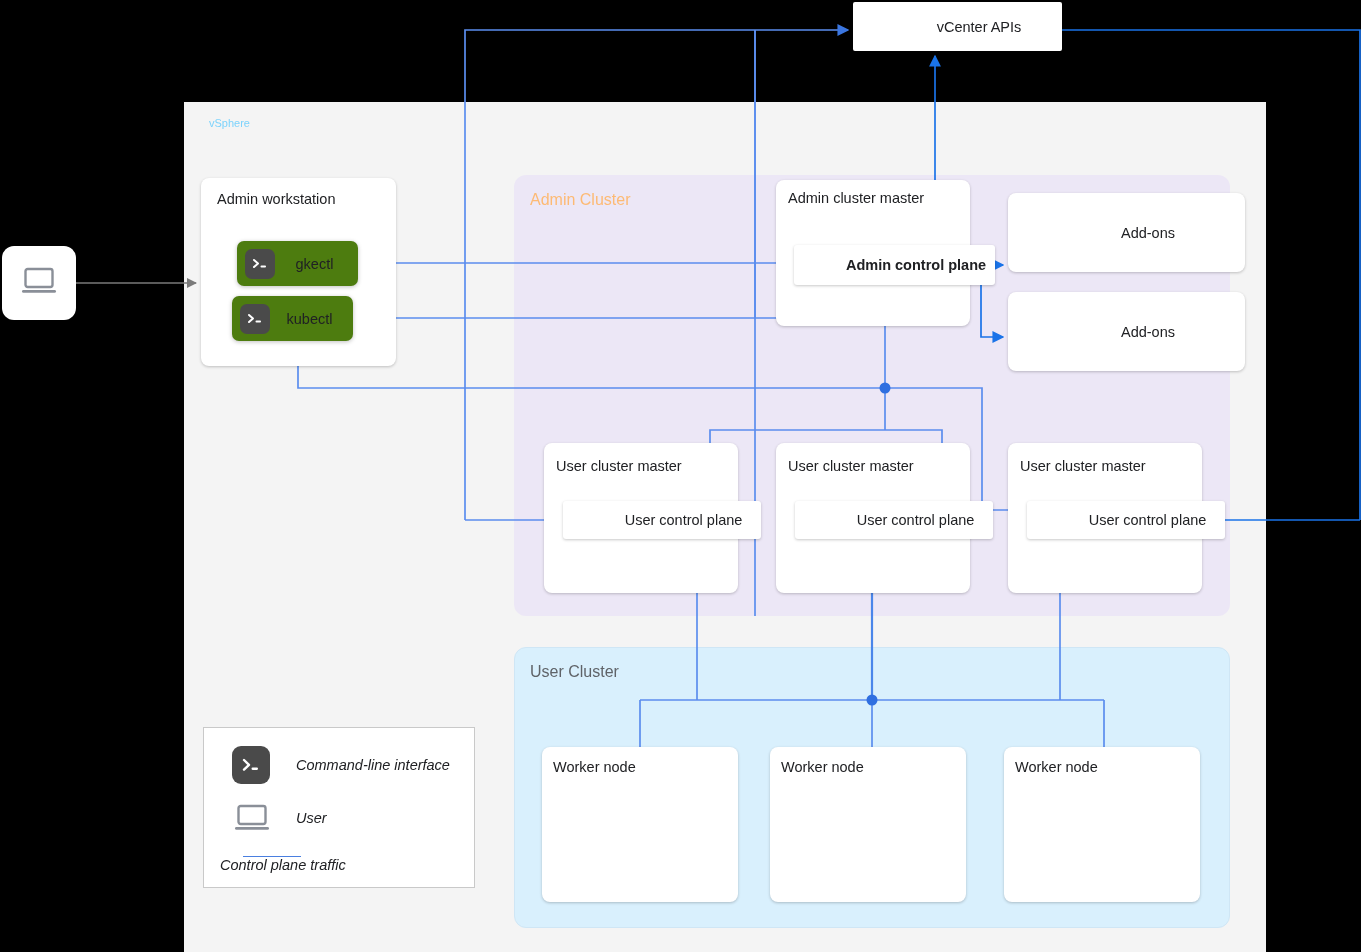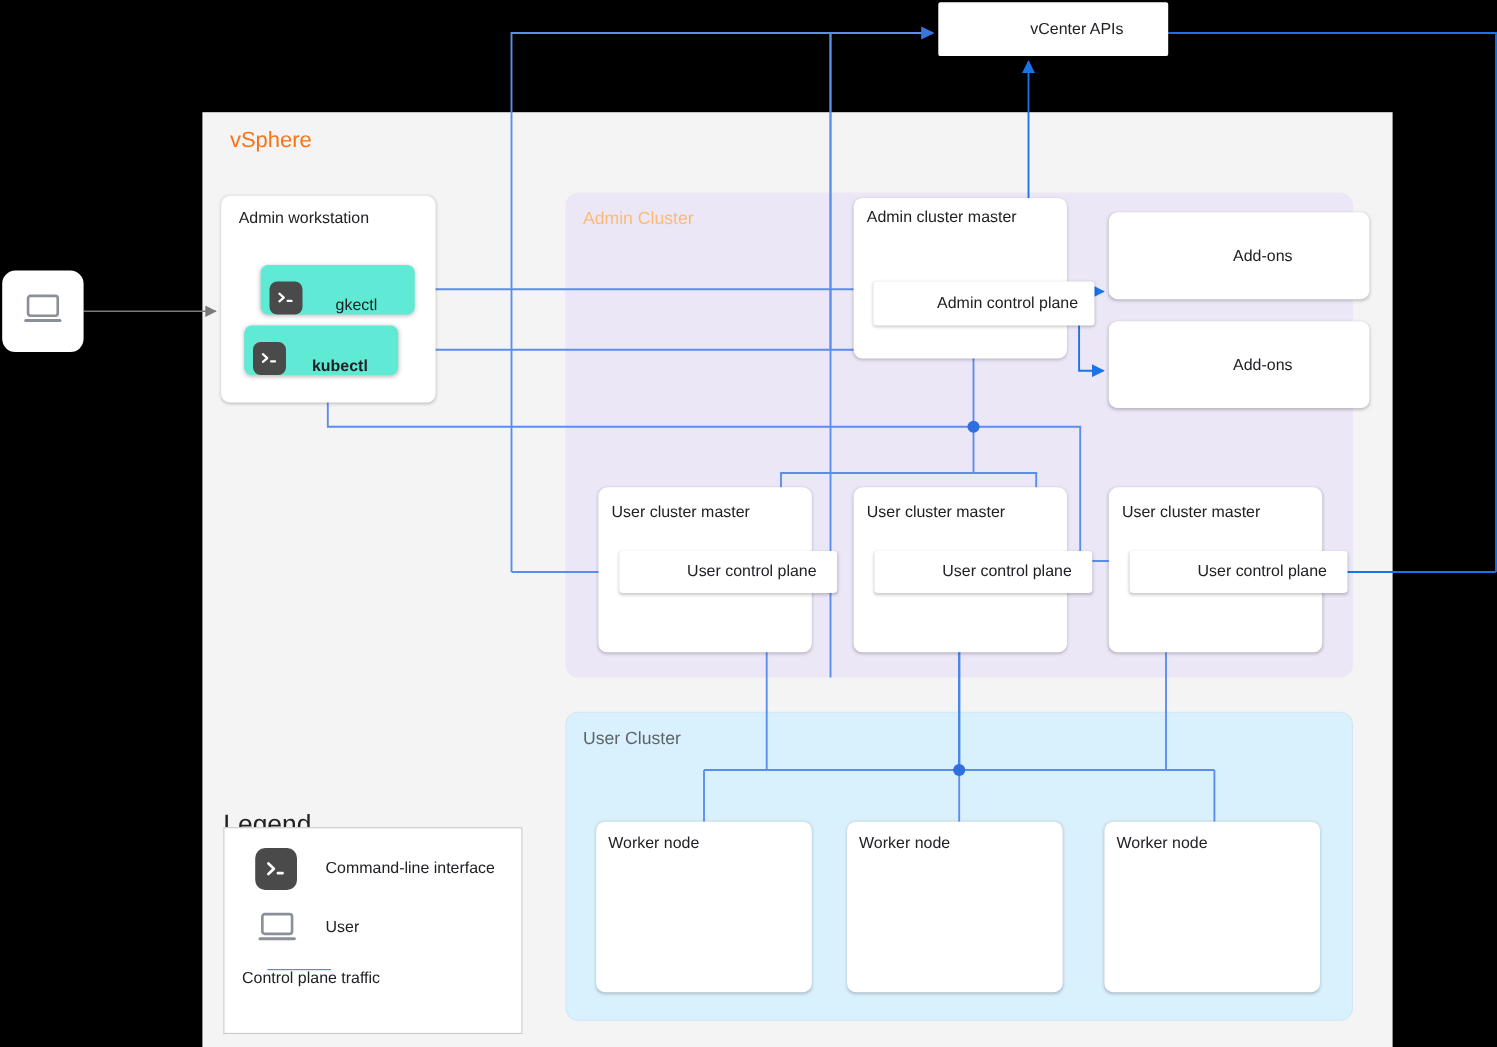--- a/index.html
+++ b/index.html
@@ -4,21 +4,21 @@
 <style>
   html,body{margin:0;padding:0;background:#000;}
   body{width:1361px;height:952px;position:relative;overflow:hidden;
        font-family:"Liberation Sans","DejaVu Sans",sans-serif;
        -webkit-font-smoothing:antialiased;}
   .stage{position:absolute;left:0;top:0;width:1361px;height:952px;}
 
   
   .vsphere{position:absolute;left:184px;top:102px;width:1082px;height:850px;
            background:#f4f4f4;}
-  .vsphere-label{position:absolute;left:209px;top:117px;font-size:20px;color:#f97316;}
+  .vsphere-label{position:absolute;left:209px;top:117px;font-size:11px;color:#7dd3fc;}
 
   .admin-cluster{position:absolute;left:514px;top:175px;width:716px;height:441px;
                  background:#ece7f6;border-radius:12px;}
   .admin-cluster-label{position:absolute;left:530px;top:191px;font-size:16px;color:#fdba74;}
 
   .user-cluster{position:absolute;left:514px;top:647px;width:716px;height:281px;
                 background:#d9f0fd;border-radius:12px;border:1px solid #cfe6f5;box-sizing:border-box;}
   .user-cluster-label{position:absolute;left:530px;top:663px;font-size:16px;color:#5f6368;}
 
   
@@ -27,29 +27,29 @@
   .card-title{position:absolute;font-size:14.5px;color:#202124;}
   .card-center{display:flex;align-items:center;justify-content:center;
                font-size:14.5px;color:#202124;padding-left:43px;}
 
   
   .vcenter{left:853px;top:2px;width:166px;height:49px;border-radius:2px;
            box-shadow:0 1px 3px rgba(0,0,0,.25);}
   .adminws{left:201px;top:178px;width:195px;height:188px;}
   .adminws .card-title{left:16px;top:13px;}
 
-  .cli{position:absolute;background:#5eead4;border-radius:7px;width:140px;height:45px;
-       box-shadow:0 1px 4px rgba(0,0,0,.25);display:flex;align-items:flex-end;}
+  .cli{position:absolute;background:#4d7c0f;border-radius:7px;width:121px;height:45px;
+       box-shadow:0 1px 4px rgba(0,0,0,.25);display:flex;align-items:center;}
   .cli .glyph{width:30px;height:30px;margin-left:8px;border-radius:7px;background:#4a4a4a;
               display:flex;align-items:center;justify-content:center;flex:0 0 auto;}
   .cli .lbl{flex:1;text-align:center;font-size:14.5px;color:#202124;padding-right:4px;}
 
   .acm{left:776px;top:180px;width:194px;height:146px;}
   .acm .card-title{left:12px;top:10px;}
-  .acp{left:794px;top:256px;width:158px;height:40px;border-radius:3px;}
+  .acp{left:794px;top:245px;width:158px;height:40px;border-radius:3px;font-weight:bold;}
 
   .addon{left:1008px;width:194px;height:79px;}
   .addon1{top:193px;}
   .addon2{top:292px;}
 
   .ucm{top:443px;width:194px;height:150px;}
   .ucm .card-title{left:12px;top:15px;}
   .ucm1{left:544px;} .ucm2{left:776px;} .ucm3{left:1008px;}
 
   .ucp{top:501px;width:155px;height:38px;border-radius:3px;}
@@ -58,22 +58,22 @@
   .worker{top:747px;width:196px;height:155px;text-decoration:underline;}
   .worker .card-title{left:11px;top:12px;}
   .worker1{left:542px;} .worker2{left:770px;} .worker3{left:1004px;}
 
   
   .userbox{position:absolute;left:2px;top:246px;width:74px;height:74px;background:#fff;
            border-radius:12px;display:flex;align-items:center;justify-content:center;}
 
   
   .legend-title{position:absolute;left:203px;top:736px;font-size:24px;color:#202124;}
-  .legend-box{position:absolute;left:203px;top:752px;width:272px;height:188px;
-              background:#fff;border:1px solid #c9c9c9;box-sizing:border-box;}
+  .legend-box{position:absolute;left:203px;top:727px;width:272px;height:161px;
+              background:#fff;border:1px solid #c9c9c9;box-sizing:border-box;font-style:italic;}
   .legend-row{position:absolute;display:flex;align-items:center;}
   .legend-row .txt{font-size:14.5px;color:#202124;}
   .lr1{left:28px;top:18px;}
   .lr2{left:28px;top:76px;}
   .lr3{left:16px;top:128px;flex-direction:column;}
   .legend-cli{width:38px;height:38px;border-radius:9px;background:#4a4a4a;
               display:flex;align-items:center;justify-content:center;margin-right:26px;}
   .legend-laptop{width:40px;margin-right:24px;display:flex;justify-content:center;}
   .legend-line{width:58px;height:0;border-top:1.6px solid #4a7fe0;margin-right:22px;}
 
@@ -174,21 +174,21 @@
   <div class="cli" style="left:237px;top:241px;">
     <span class="glyph">
       <svg width="18" height="16" viewBox="0 0 18 16">
         <path d="M3 4 L7 7.5 L3 11" fill="none" stroke="#fff" stroke-width="2" stroke-linecap="round" stroke-linejoin="round"></path>
         <rect x="9.5" y="9.6" width="5.5" height="1.9" rx="0.9" fill="#fff"></rect>
       </svg>
     </span>
     <span class="lbl">gkectl</span>
   </div>
 
-  <div class="cli" style="left:222px;top:296px;font-weight:bold;">
+  <div class="cli" style="left:232px;top:296px;">
     <span class="glyph">
       <svg width="18" height="16" viewBox="0 0 18 16">
         <path d="M3 4 L7 7.5 L3 11" fill="none" stroke="#fff" stroke-width="2" stroke-linecap="round" stroke-linejoin="round"></path>
         <rect x="9.5" y="9.6" width="5.5" height="1.9" rx="0.9" fill="#fff"></rect>
       </svg>
     </span>
     <span class="lbl">kubectl</span>
   </div>
 
   <div class="card acm">

